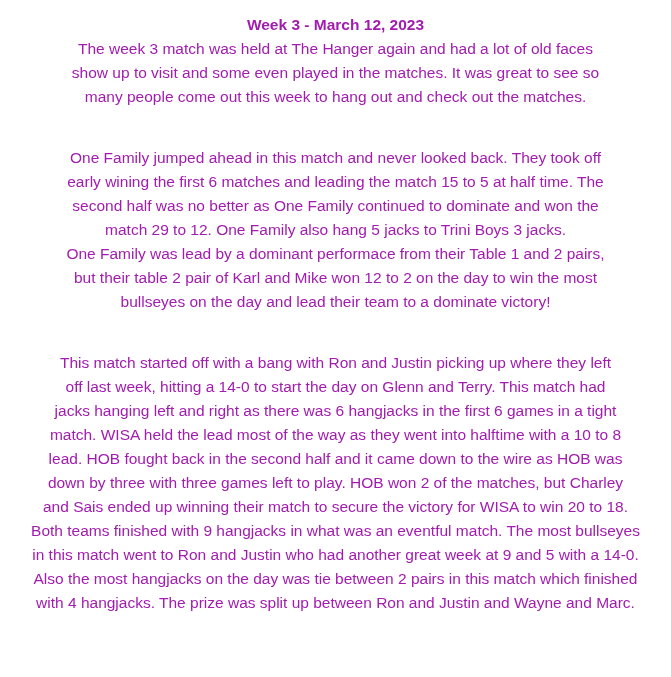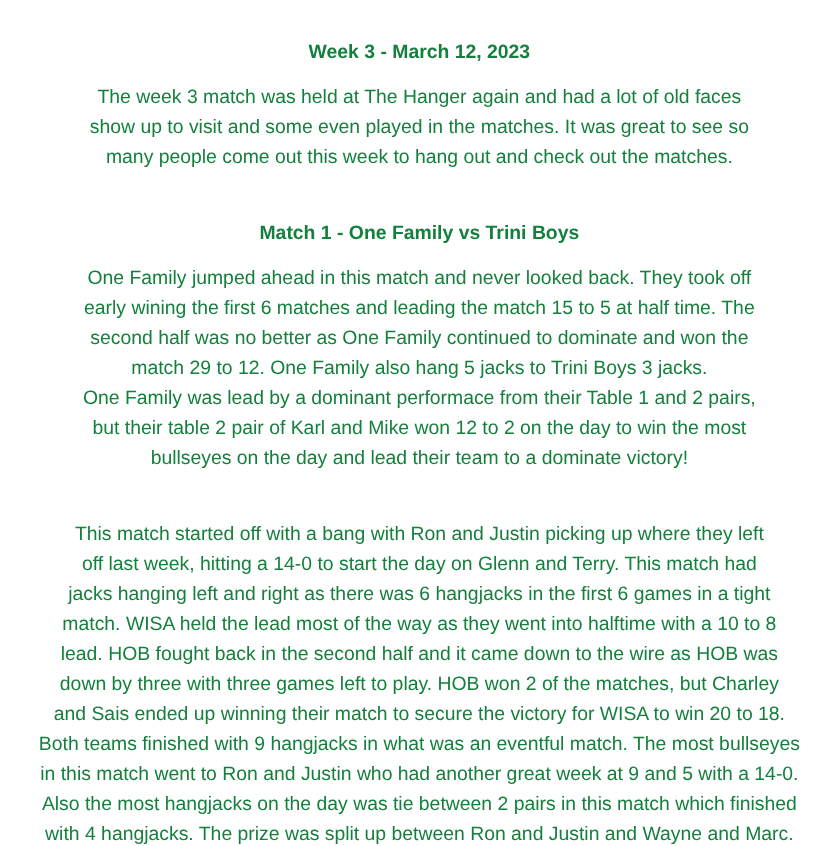--- a/index.html
+++ b/index.html
@@ -4,60 +4,59 @@
 <style>
   html, body {
     margin: 0;
     padding: 0;
     background: #ffffff;
   }
   .doc {
     width: 671px;
     height: 677px;
     box-sizing: border-box;
-    padding-top: 30px;
+    padding-top: 13px;
     background: #ffffff;
-    color: #15803d;
+    color: #a21caf;
     font-family: "Liberation Sans", "DejaVu Sans", sans-serif;
     font-size: 15.5px;
     line-height: 24px;
     text-align: center;
     overflow: hidden;
   }
   .doc-section {
     margin: 0;
   }
   .doc-section + .doc-section {
     margin-top: 37px;
   }
   .doc-heading {
     margin: 0;
     font-size: 15.5px;
     line-height: 24px;
     font-weight: bold;
   }
   .doc-paragraph {
-    margin: 12px;
+    margin: 0;
     white-space: pre-line;
   }
 </style>
 </head>
 <body>
 
 <main class="doc">
 
   <section class="doc-section">
     <h2 class="doc-heading">Week 3 - March 12, 2023</h2>
     <p class="doc-paragraph">The week 3 match was held at The Hanger again and had a lot of old faces
 show up to visit and some even played in the matches. It was great to see so
 many people come out this week to hang out and check out the matches.</p>
   </section>
 
   <section class="doc-section">
-    <h2 class="doc-heading">Match 1 - One Family vs Trini Boys</h2>
     <p class="doc-paragraph">One Family jumped ahead in this match and never looked back. They took off
 early wining the first 6 matches and leading the match 15 to 5 at half time. The
 second half was no better as One Family continued to dominate and won the
 match 29 to 12. One Family also hang 5 jacks to Trini Boys 3 jacks.
 One Family was lead by a dominant performace from their Table 1 and 2 pairs,
 but their table 2 pair of Karl and Mike won 12 to 2 on the day to win the most
 bullseyes on the day and lead their team to a dominate victory!</p>
   </section>
 
   <section class="doc-section">

